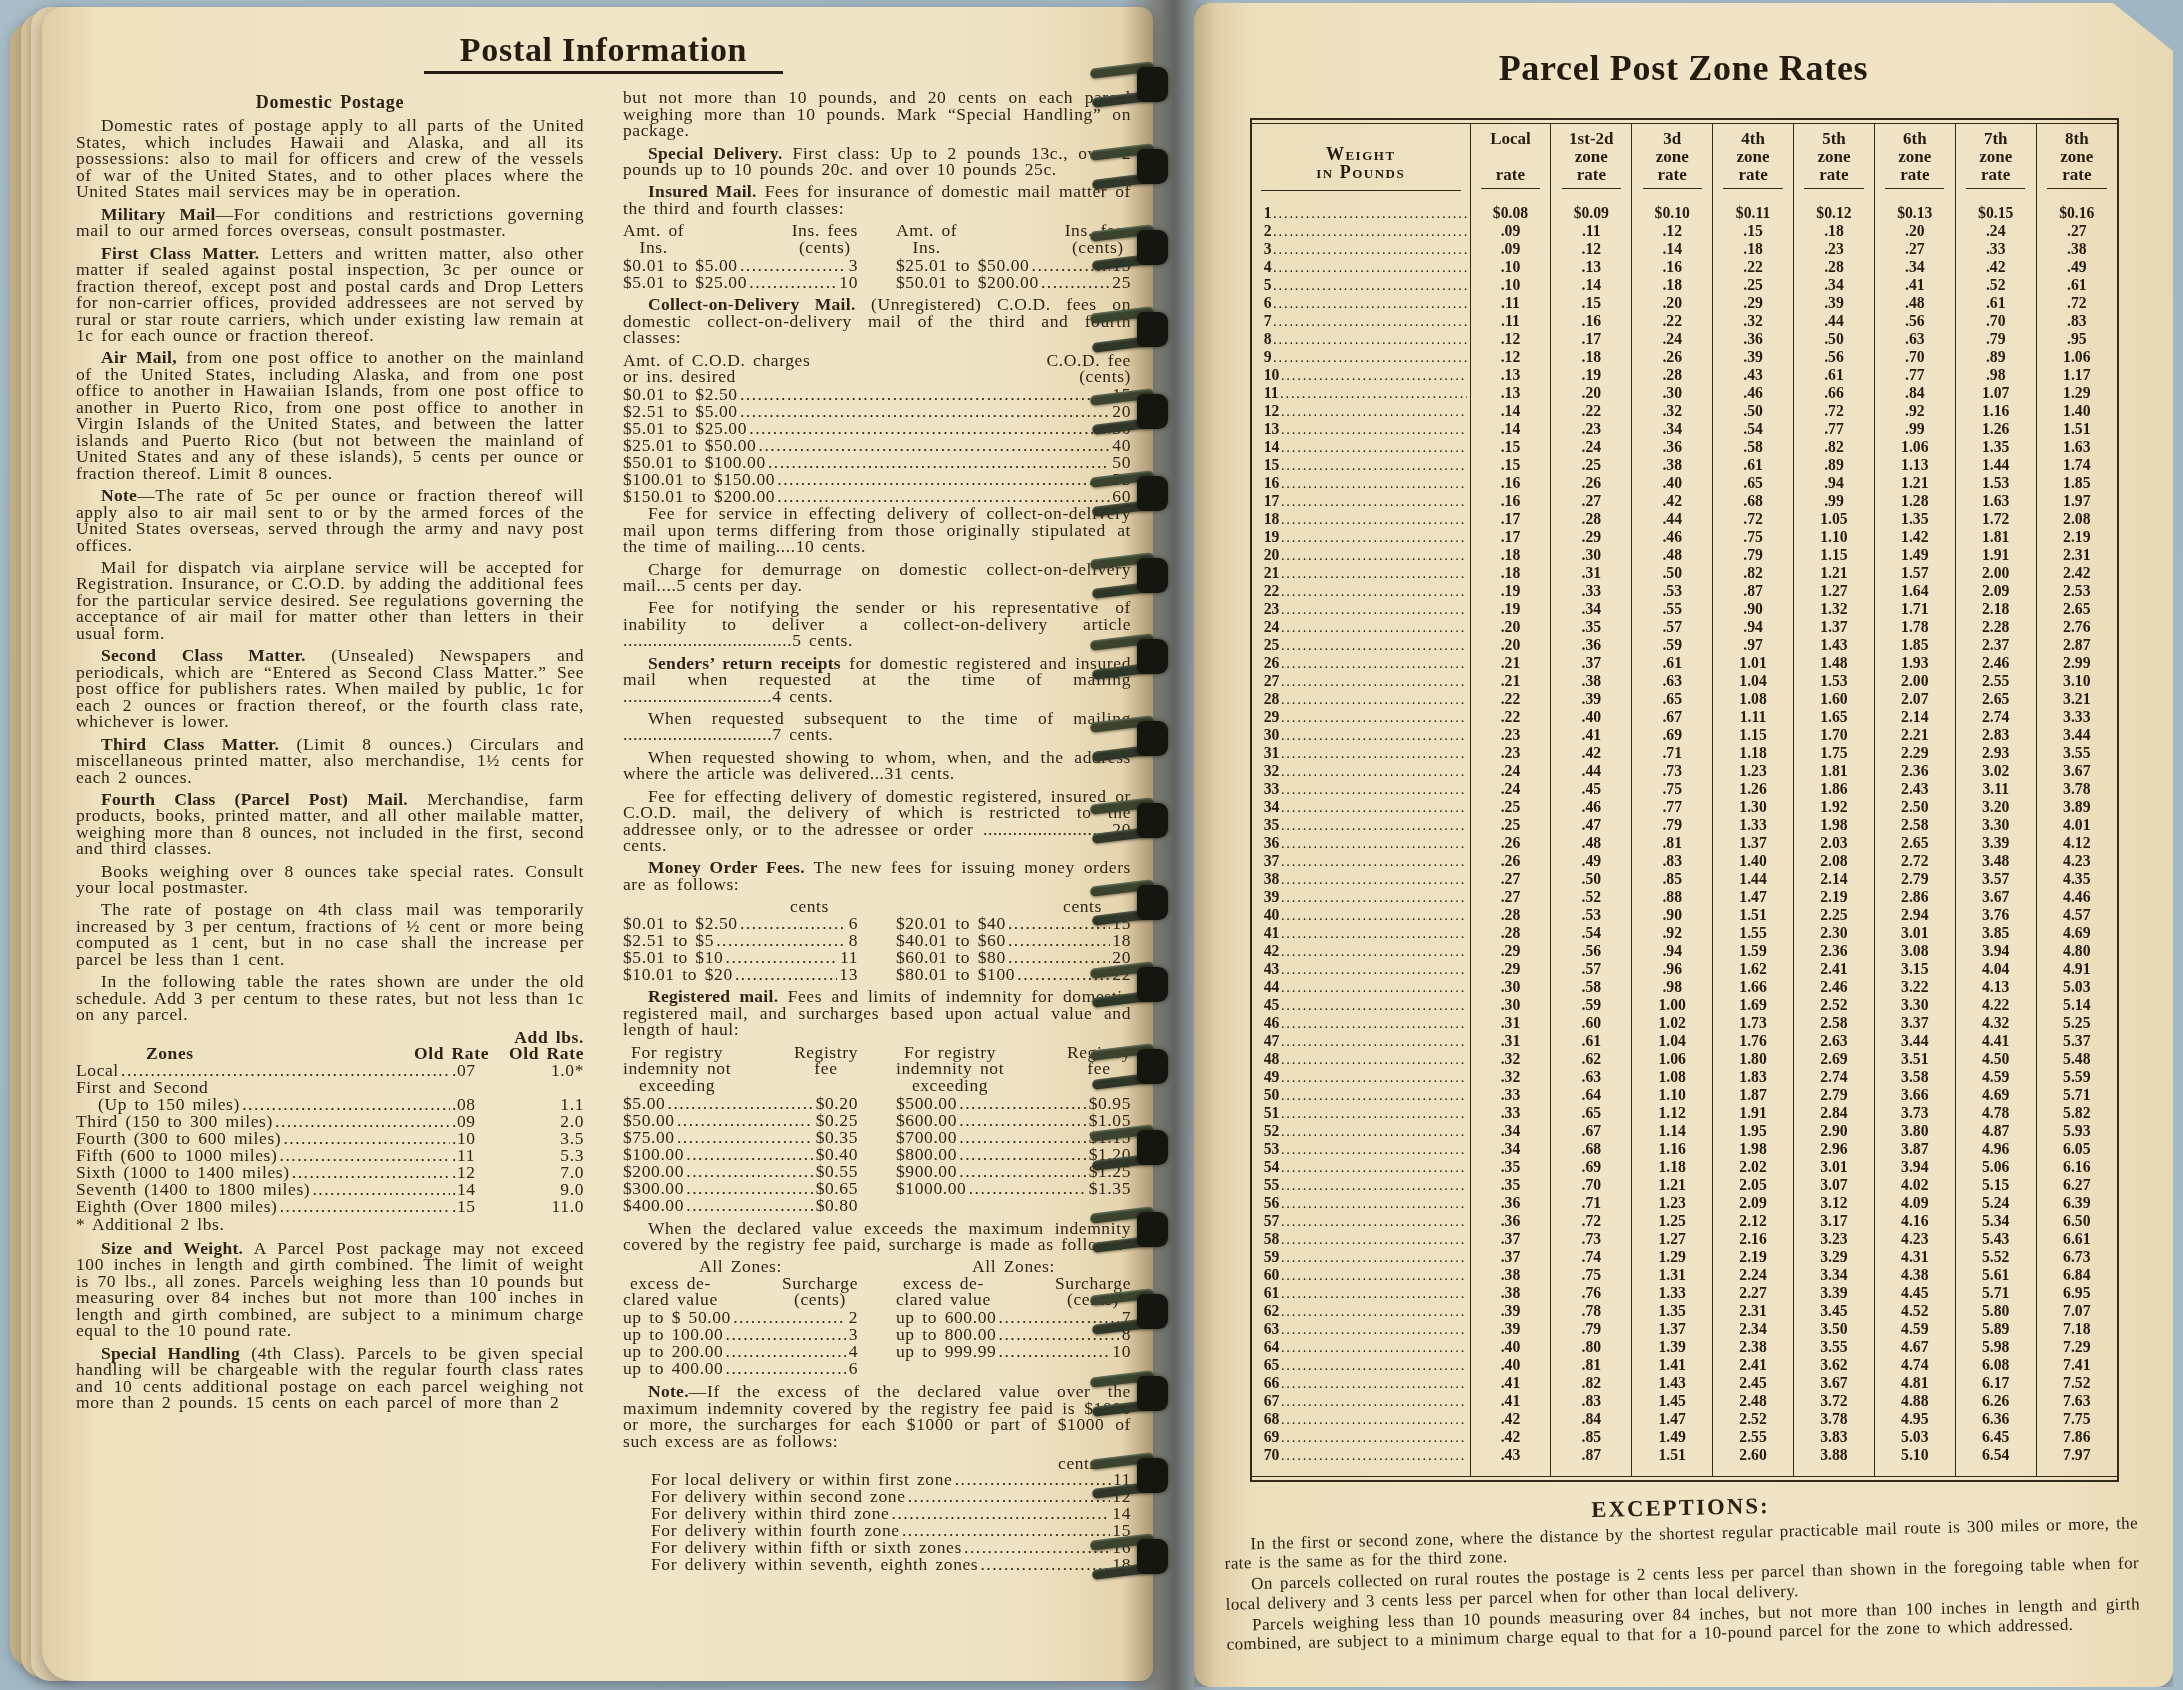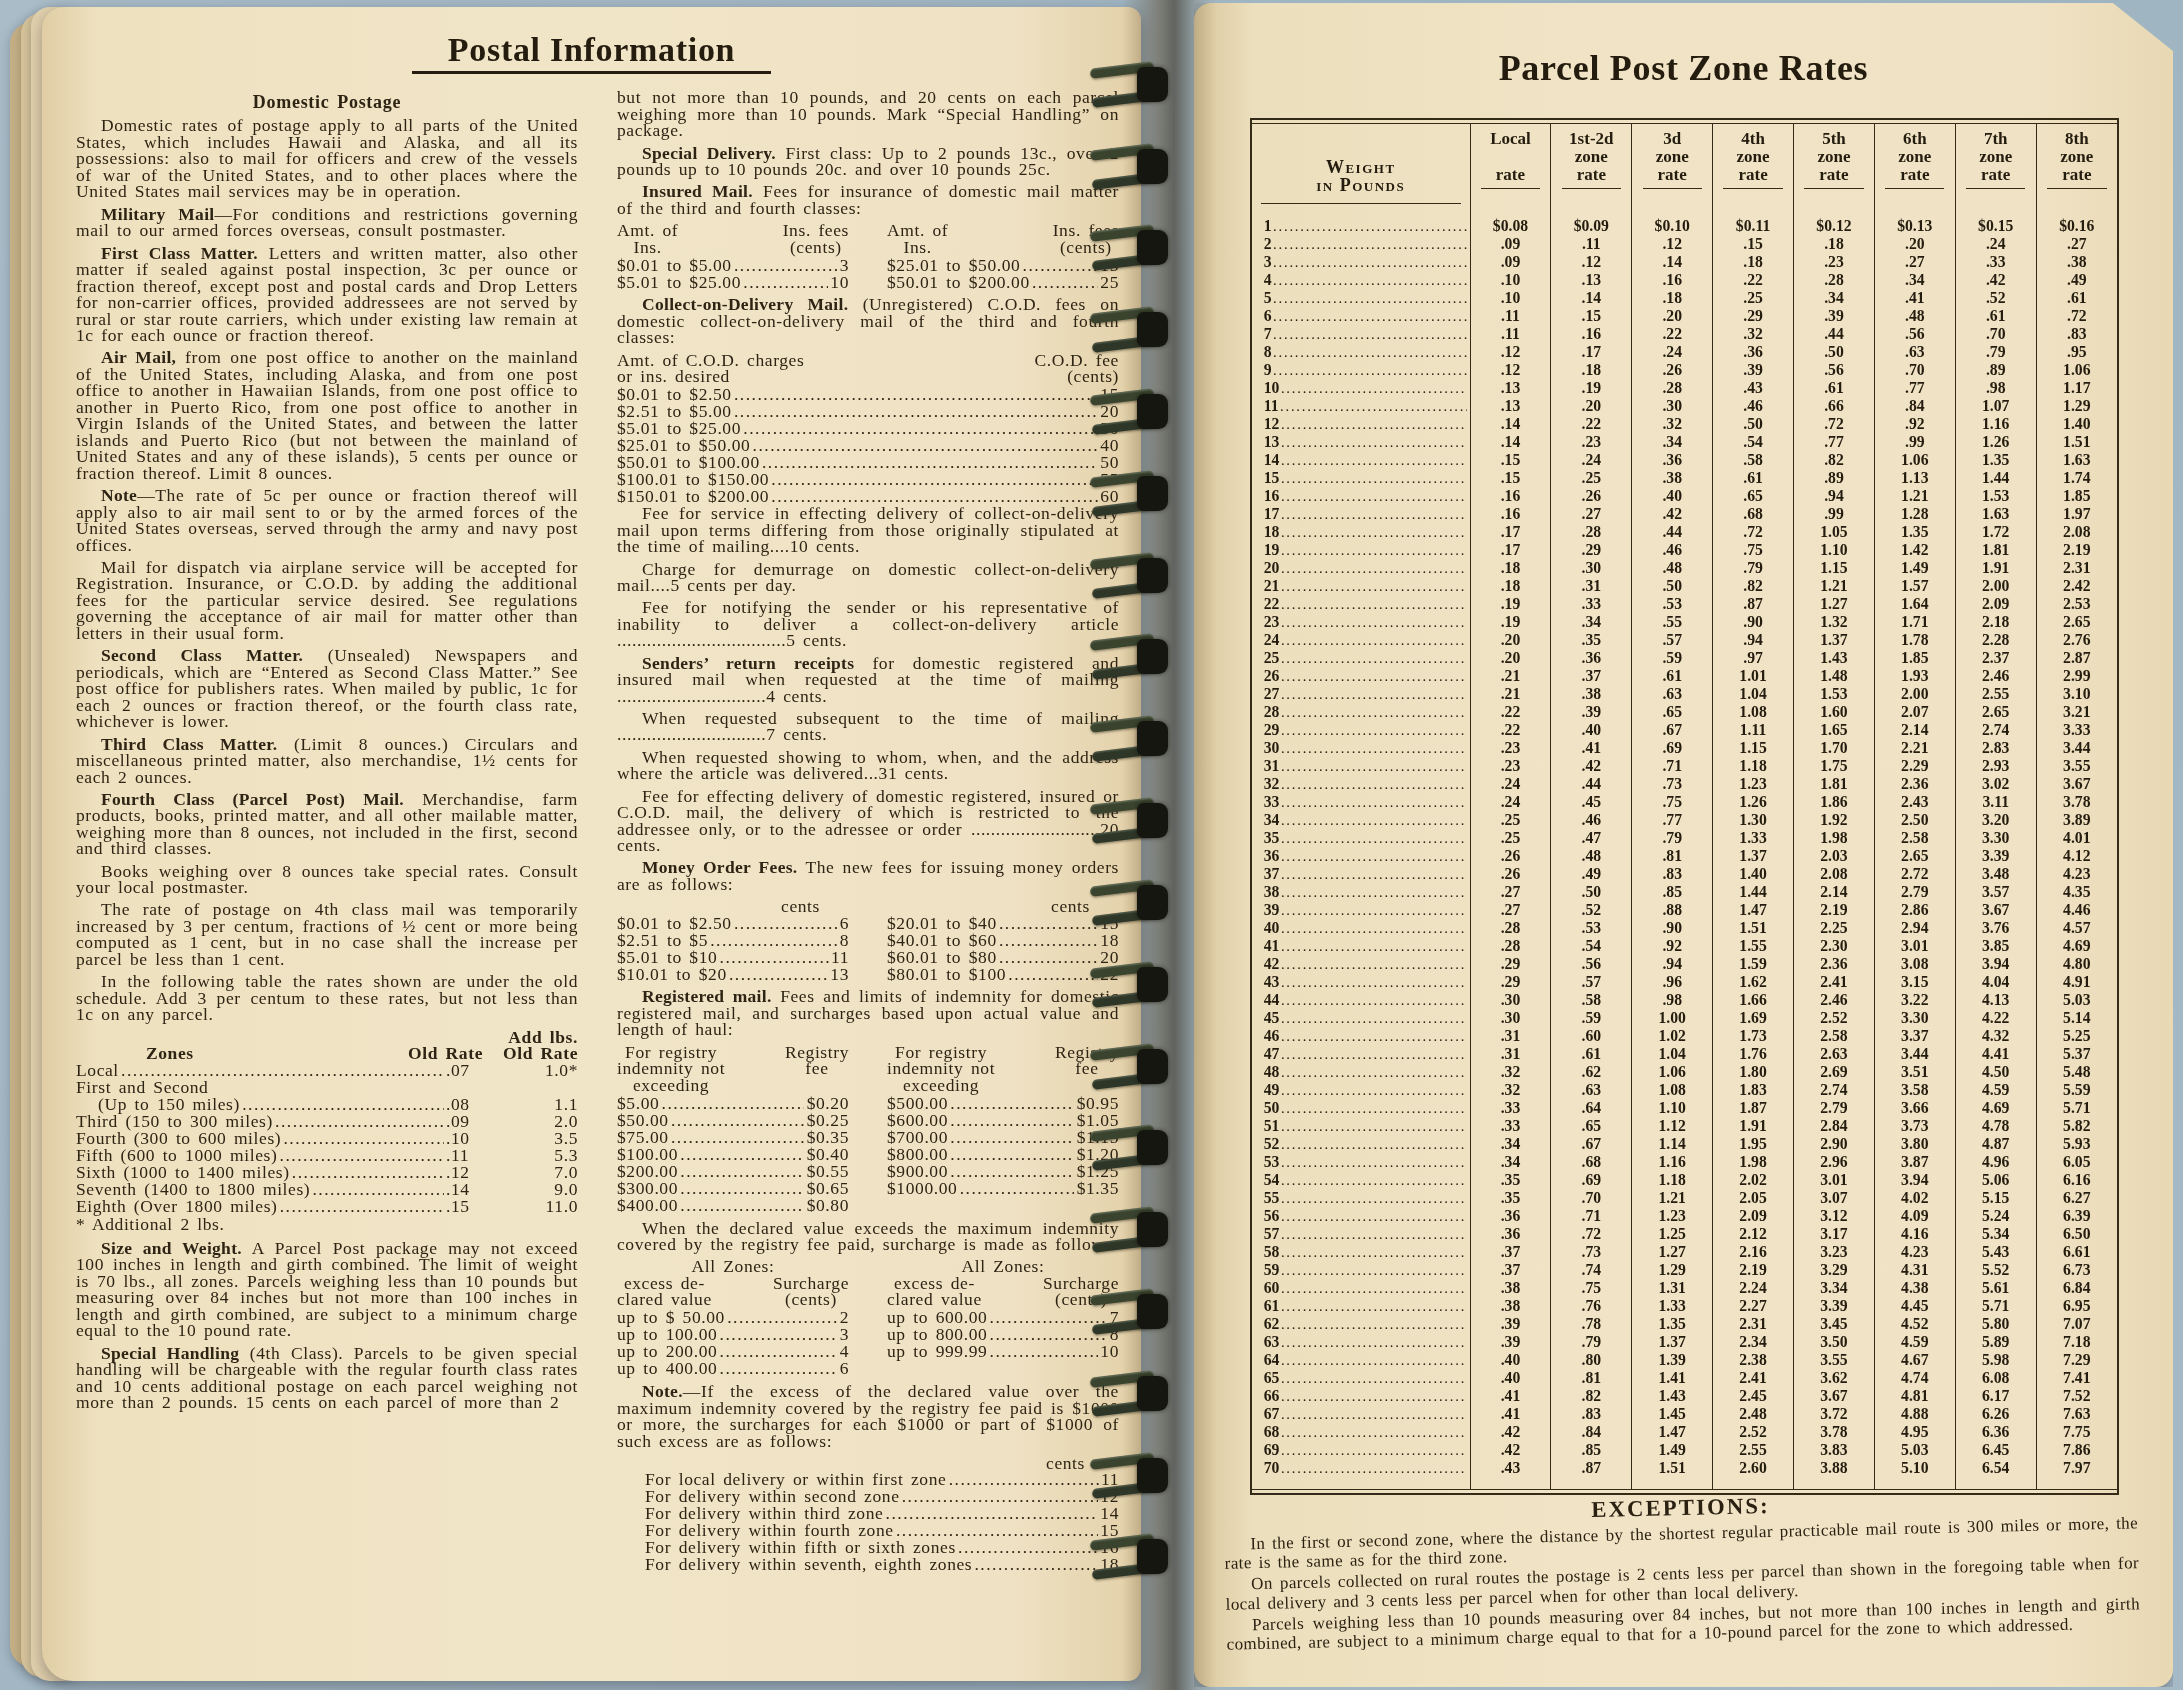--- a/index.html
+++ b/index.html
@@ -15,20 +15,21 @@
   .stack2{left:20.5px;top:13px;width:51px;height:1664px;background:#d7c49c;border-radius:20.5px;}
   .stack3{left:31px;top:7.3px;width:51px;height:1674px;background:#e3d2ae;border-radius:19px;}
   
   .page{position:absolute;box-shadow:0 5.8px 16px rgba(25,25,35,.35);}
   .left-page{
     left:42px;top:7.3px;width:1099px;height:1674px;
     background:
       linear-gradient(90deg,#e0cda4 0%,#eee1bf 5%,#f1e5c8 45%,#efe2c4 88%,#e2d0a8 100%),
       #efe2c4;
     border-radius:22px 13px 13px 31px;
+    padding-left:12px;
   }
   .right-page{
     left:1194px;top:2.9px;width:979px;height:1684px;
     background:
       linear-gradient(90deg,#d9c69c 0%,#ecdfbd 6%,#f1e4c6 40%,#f0e3c5 85%,#e8d8b4 100%),
       #f0e3c5;
     clip-path:polygon(0 0,919px 0,979px 48px,979px 1684px,0 1684px);
     border-radius:17px;
   }
   .gutter{
@@ -90,21 +91,21 @@
   .rate-box{
     position:absolute;left:56px;top:115px;width:865px;
     border:2.2px solid #342a18;padding:2.9px 0;
     background:rgba(0,0,0,0);
   }
   table.rates{width:100%;border-collapse:collapse;table-layout:fixed;border-top:1.5px solid #342a18;border-bottom:1.5px solid #342a18;}
   table.rates col.wcol{width:218px;}
   table.rates th{border-left:1.5px solid #342a18;vertical-align:top;padding:5.8px 1.5px 2.9px;font-size:17px;line-height:18px;font-weight:bold;color:#241c0e;}
   table.rates th:first-child{border-left:none;}
   table.rates th .hlines{white-space:pre-line;text-align:center;}
-  table.rates th.wth .hlines{font-variant:small-caps;letter-spacing:1.5px;font-size:18px;margin-top:28px;}
+  table.rates th.wth .hlines{font-variant:small-caps;letter-spacing:1.5px;font-size:18px;margin-top:15px;}
   table.rates th .hrule{border-bottom:1.8px solid #342a18;margin:4.4px 8.8px 0;}
   table.rates th.wth .hrule{margin:9.5px 7.3px 0;}
   table.rates td{border-left:1.5px solid #342a18;text-align:center;font-size:15.7px;line-height:18px;font-weight:bold;color:#241c0e;padding:0;}
   table.rates td:first-child{border-left:none;text-align:left;}
   table.rates tbody tr:first-child td{padding-top:10.2px;}
   table.rates tbody tr:last-child td{padding-bottom:12px;}
   .wflex{display:flex;align-items:baseline;padding-left:11.7px;}
   .wnum{white-space:nowrap;}
   .wdots{flex:1;overflow:hidden;white-space:nowrap;letter-spacing:1.8px;font-weight:normal;font-size:14.6px;margin:0 2.9px 0 1.5px;}
   

